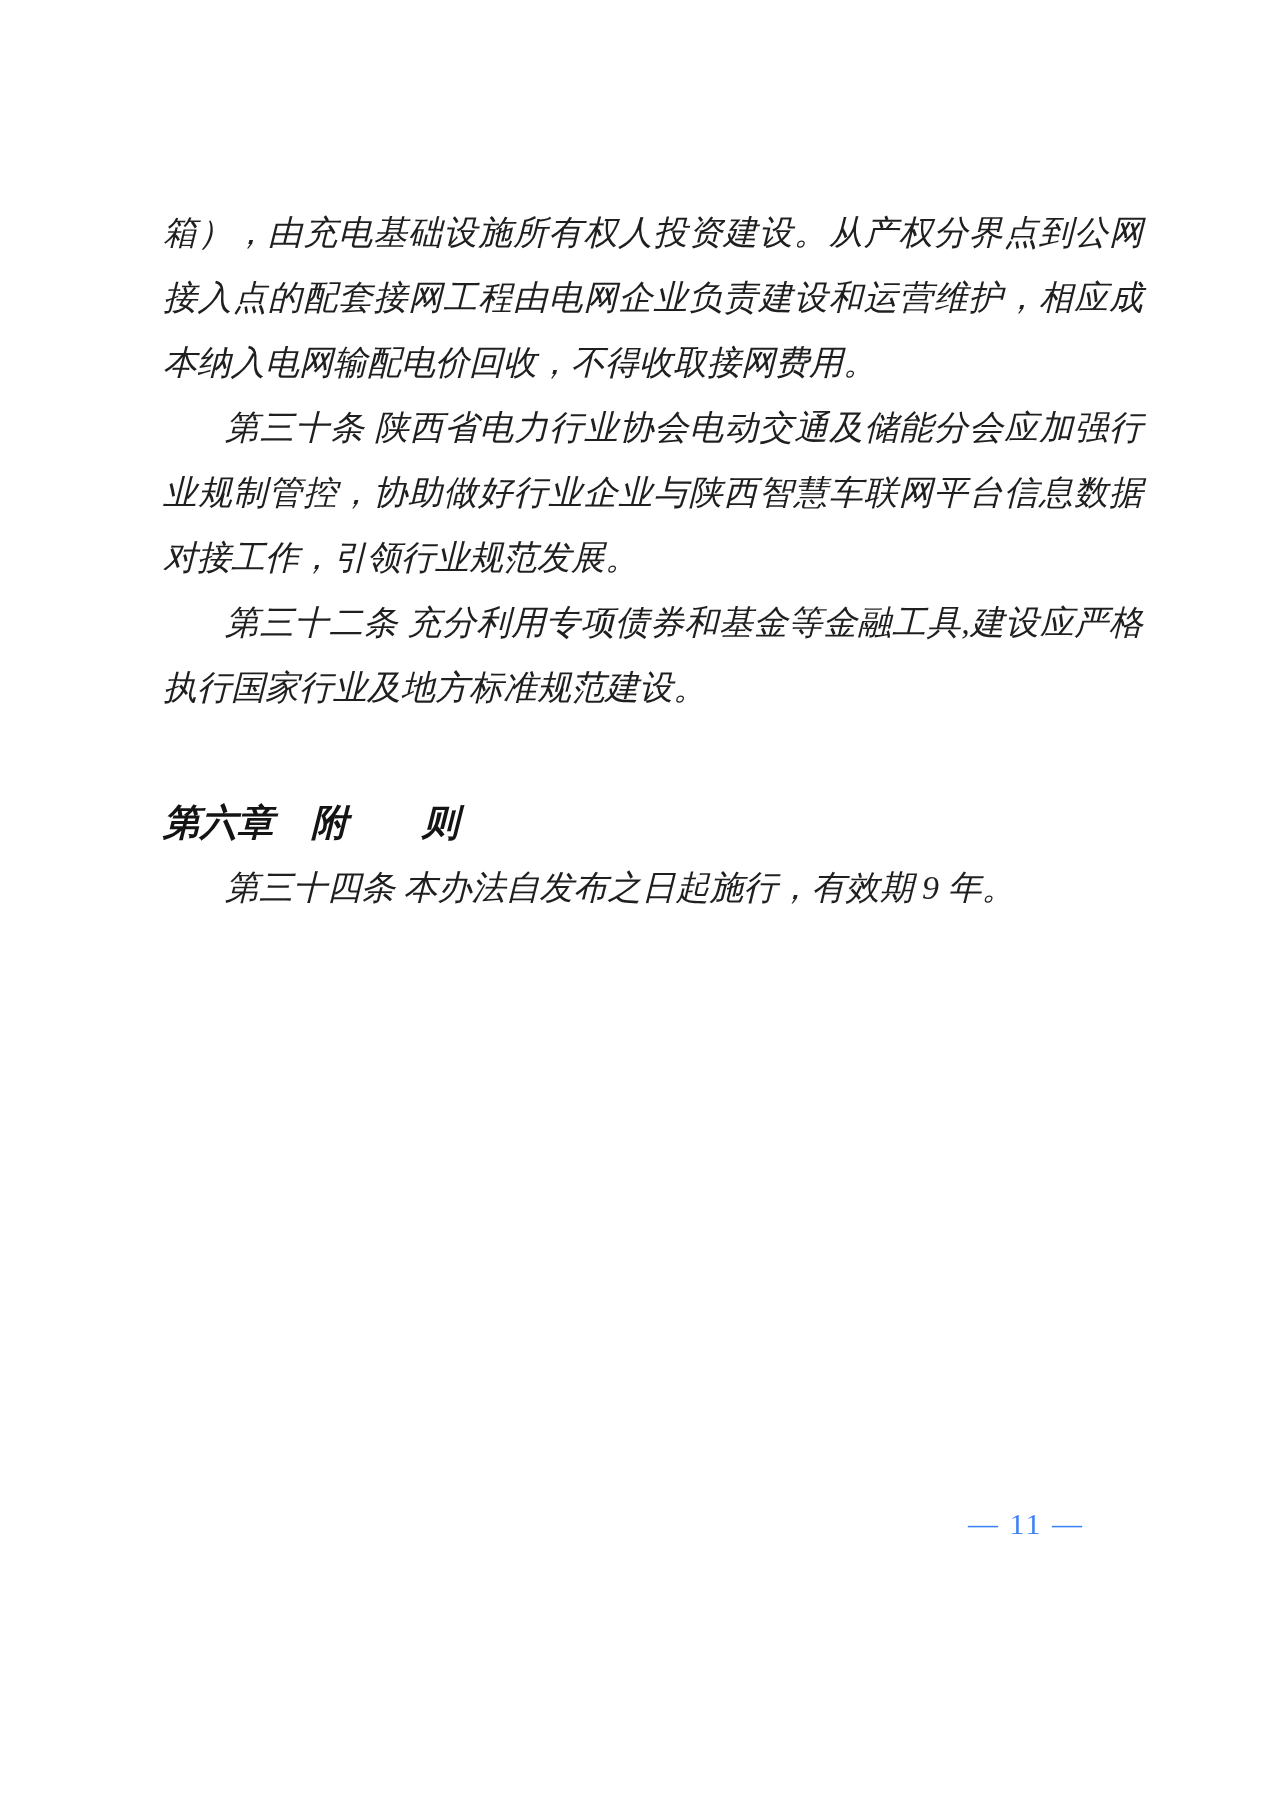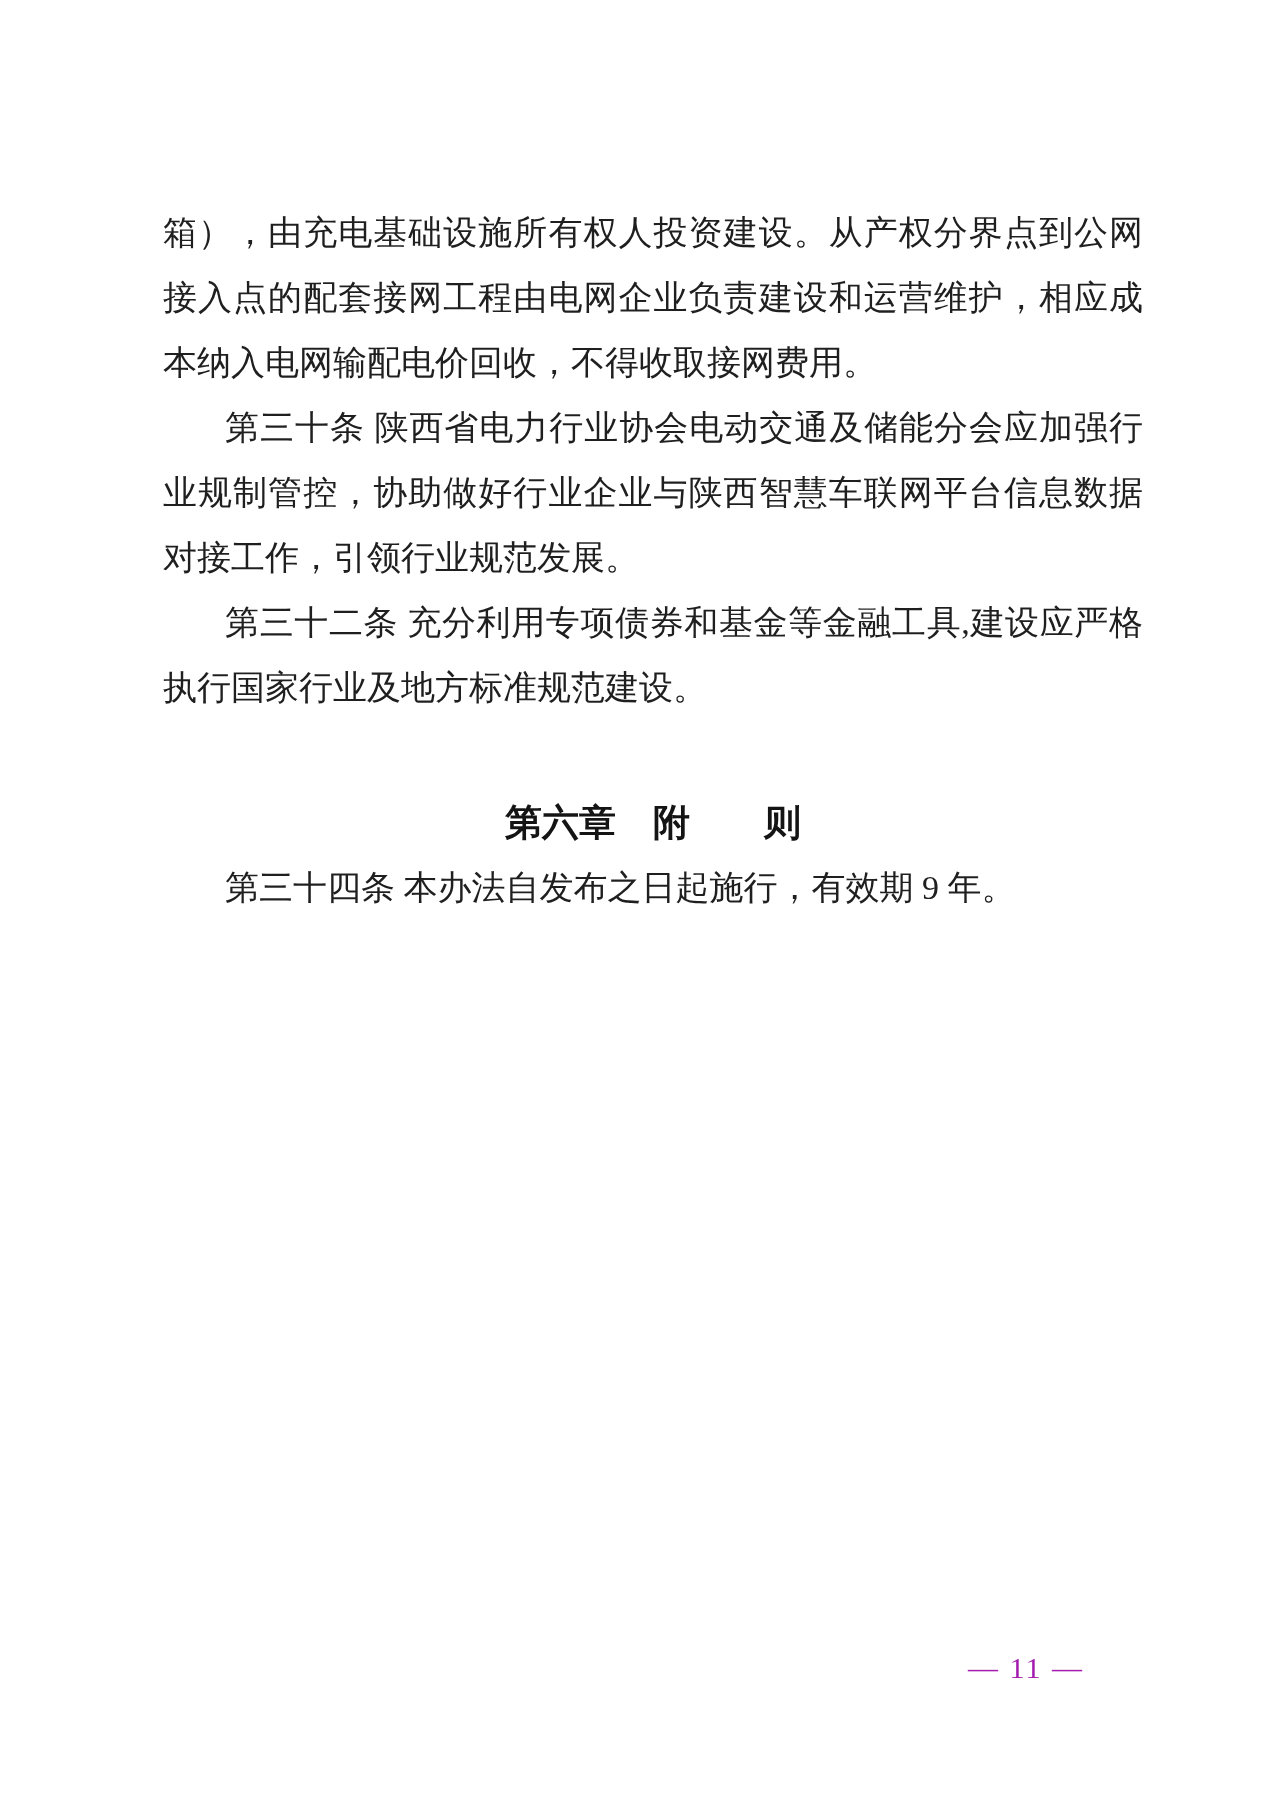--- a/index.html
+++ b/index.html
@@ -16,47 +16,48 @@
     font-family: "Liberation Serif", "DejaVu Serif", serif;
     color: #1f1f1f;
   }
   .content {
     position: absolute;
     left: 163px;
     top: 200px;
     width: 980px;
     font-size: 34px;
     line-height: 65px;
+    font-style: italic;
   }
   .body-para {
     margin: 0;
     text-align: justify;
     text-align-last: left;
     text-justify: inter-ideograph;
   }
   .indent {
     text-indent: 62px;
   }
   .chapter-heading {
     margin: 70px 0 0 0;
-    text-align: center;
+    text-align: left;
     font-family: "Liberation Sans", "DejaVu Sans", sans-serif;
     font-weight: bold;
     font-size: 37px;
     line-height: 65px;
     color: #141414;
   }
   .page-number {
     position: absolute;
-    top: 1648px;
+    top: 1504px;
     right: 196px;
     font-size: 30px;
     line-height: 40px;
     letter-spacing: 2px;
-    color: #a21caf;
+    color: #3b82f6;
     margin-left: 20px;
   }
 </style>
 </head>
 <body>
 
 <div class="page">
 
   <div class="content">
 

